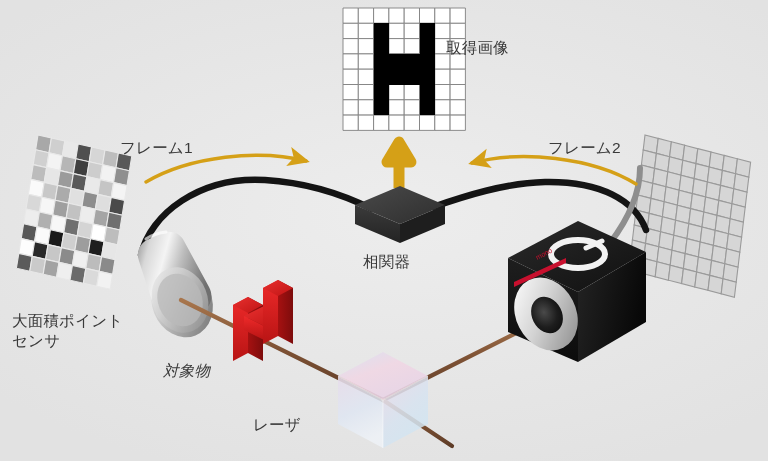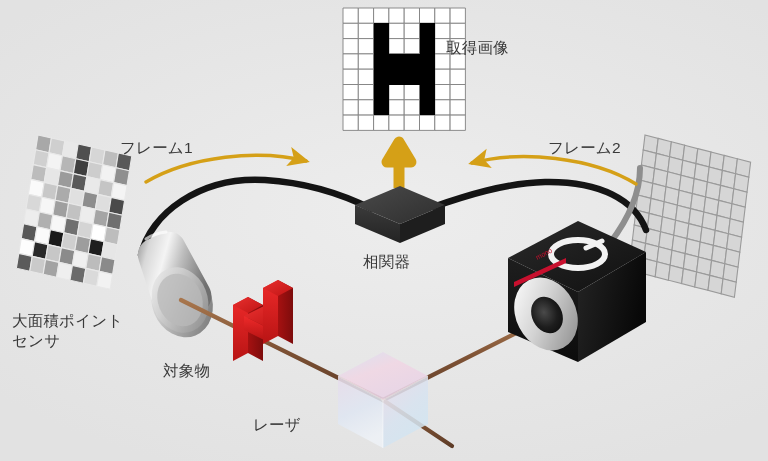--- a/index.html
+++ b/index.html
@@ -442,18 +442,18 @@
 
   <div class="lbl" style="left:120px;top:138px;text-align:right;">フレーム1</div>
 
   <div class="lbl" style="left:548px;top:138px;">フレーム2</div>
 
   <div class="lbl" style="left:363px;top:252px;text-align:right;">相関器</div>
 
   <div class="lbl" style="left:12px;top:283px;margin-top:28px;">大面積ポイント
 センサ</div>
 
-  <div class="lbl" style="left:163px;top:361px;">対象物</div>
+  <div class="lbl" style="left:163px;top:361px;font-style:italic;">対象物</div>
 
   <div class="lbl" style="left:253px;top:415px;text-align:center;">レーザ</div>
 
 
 </div>
 
 </body></html>

